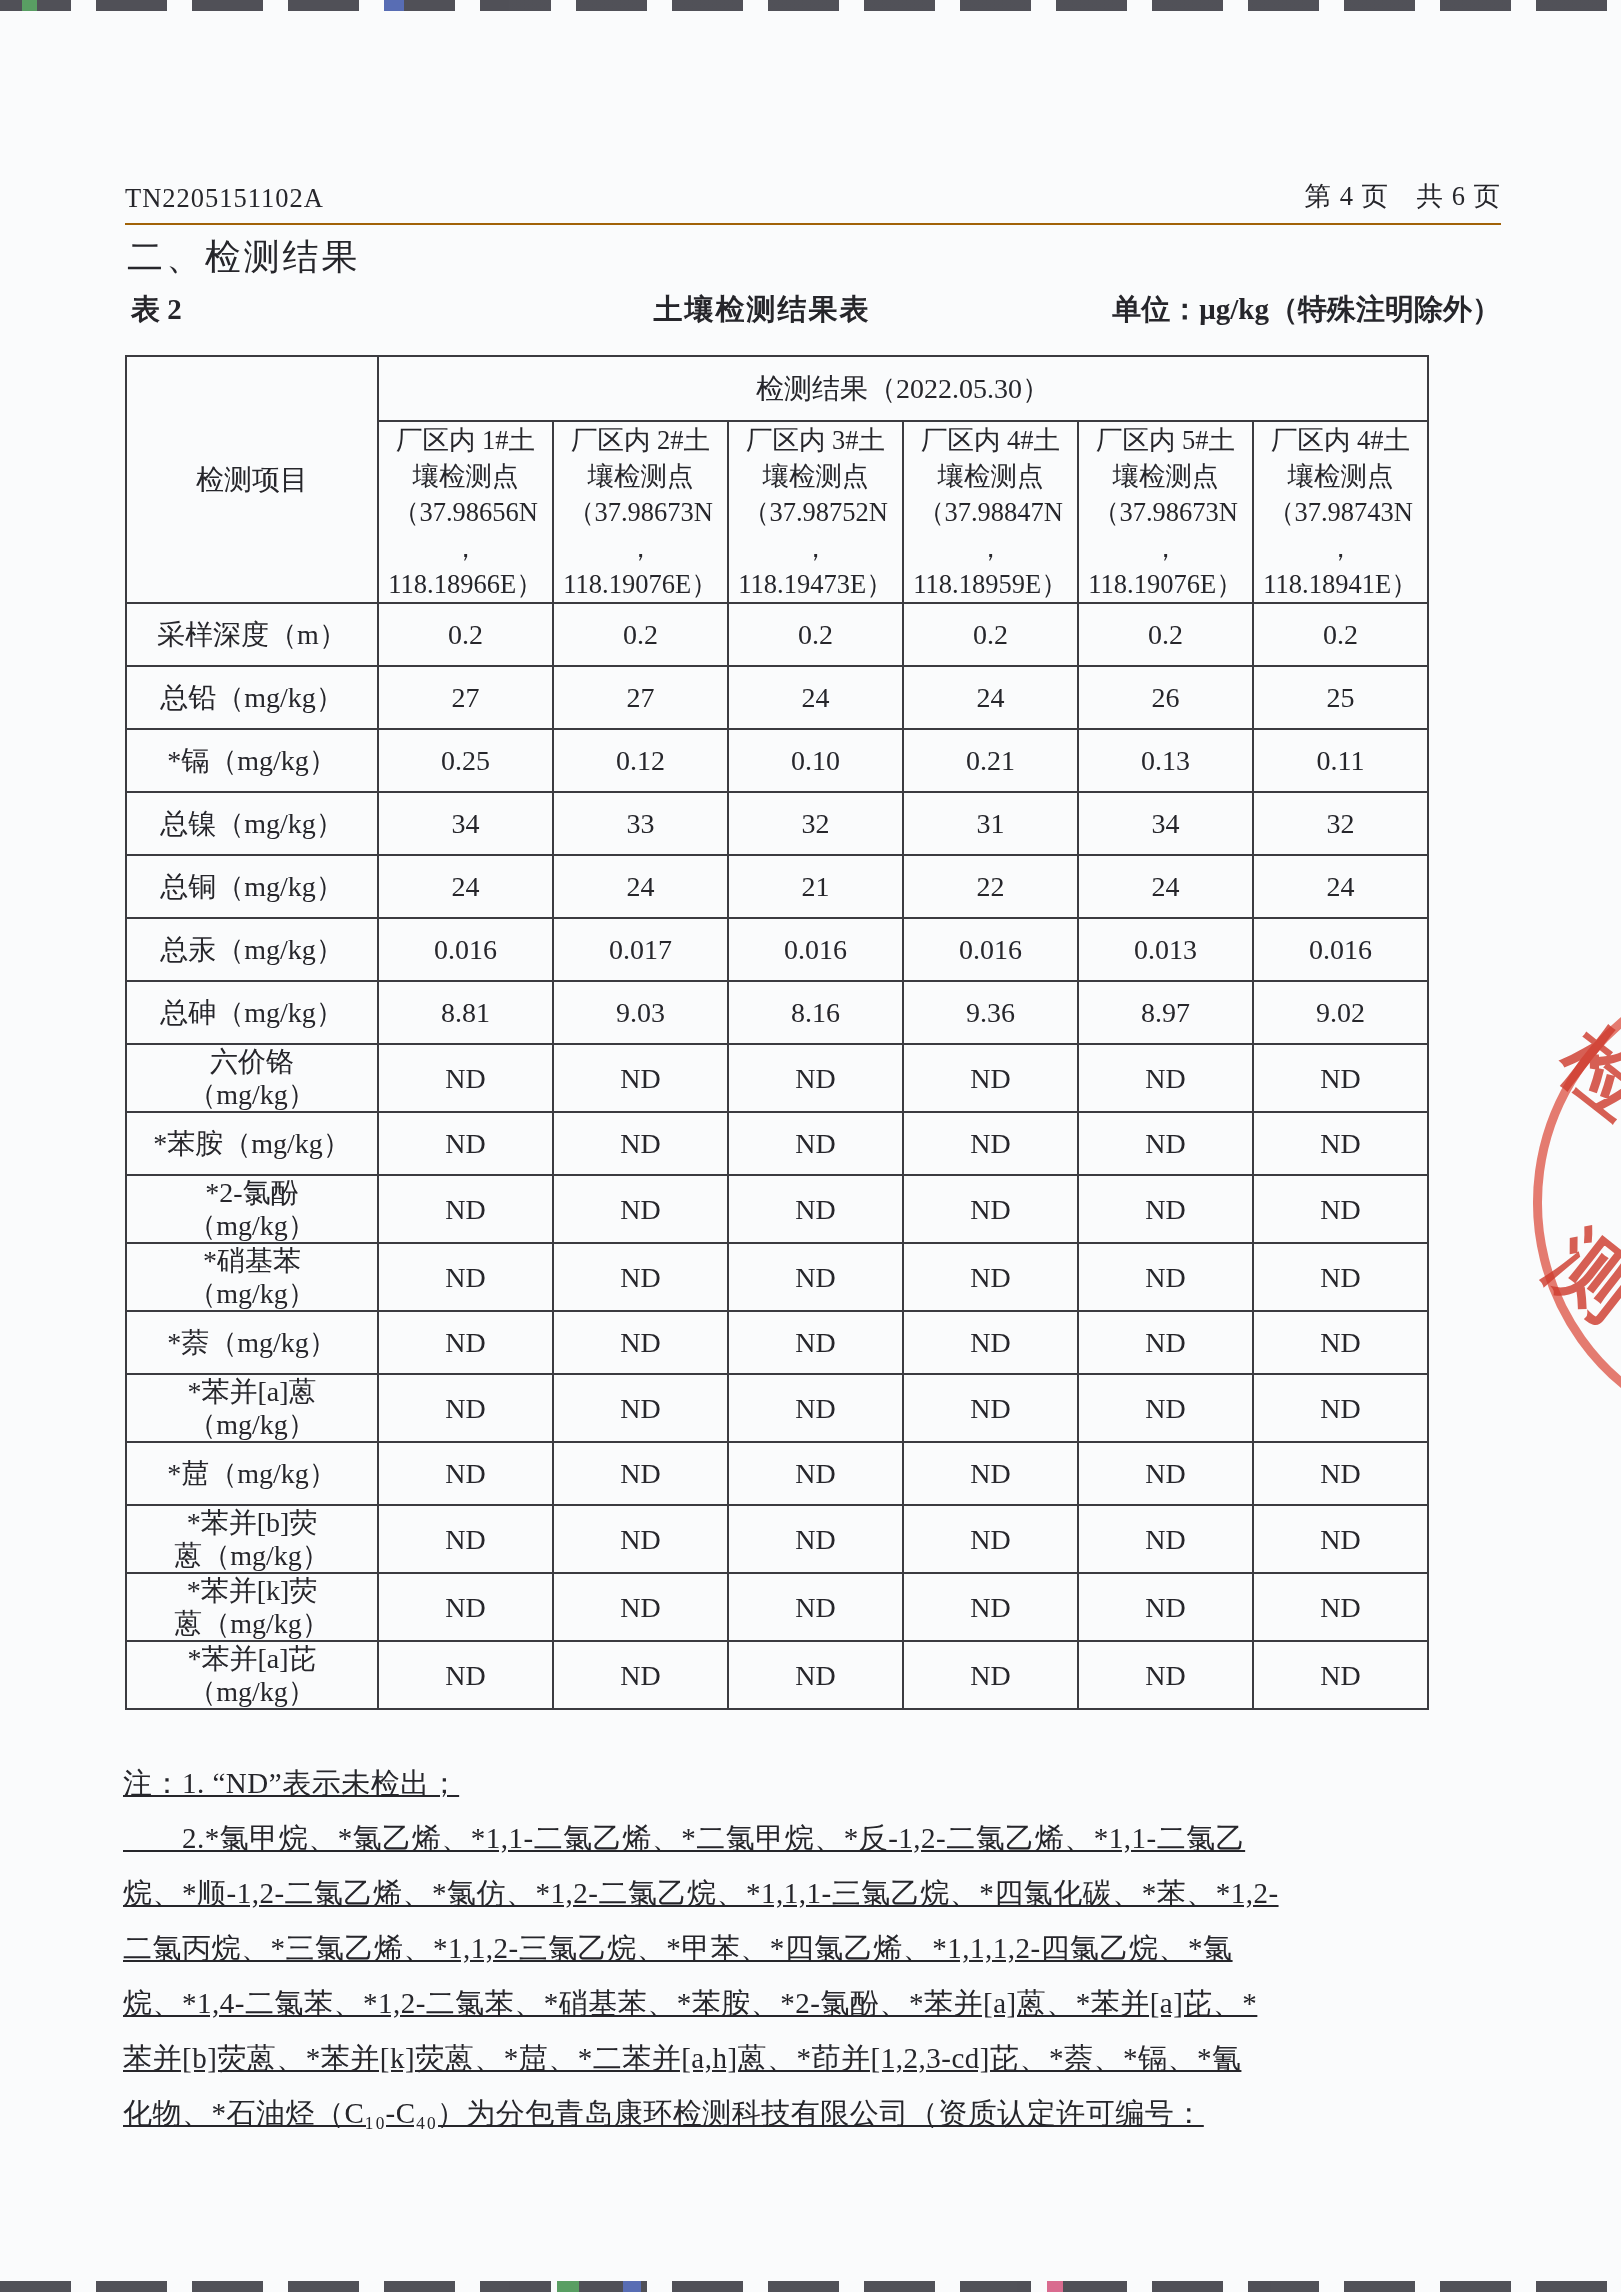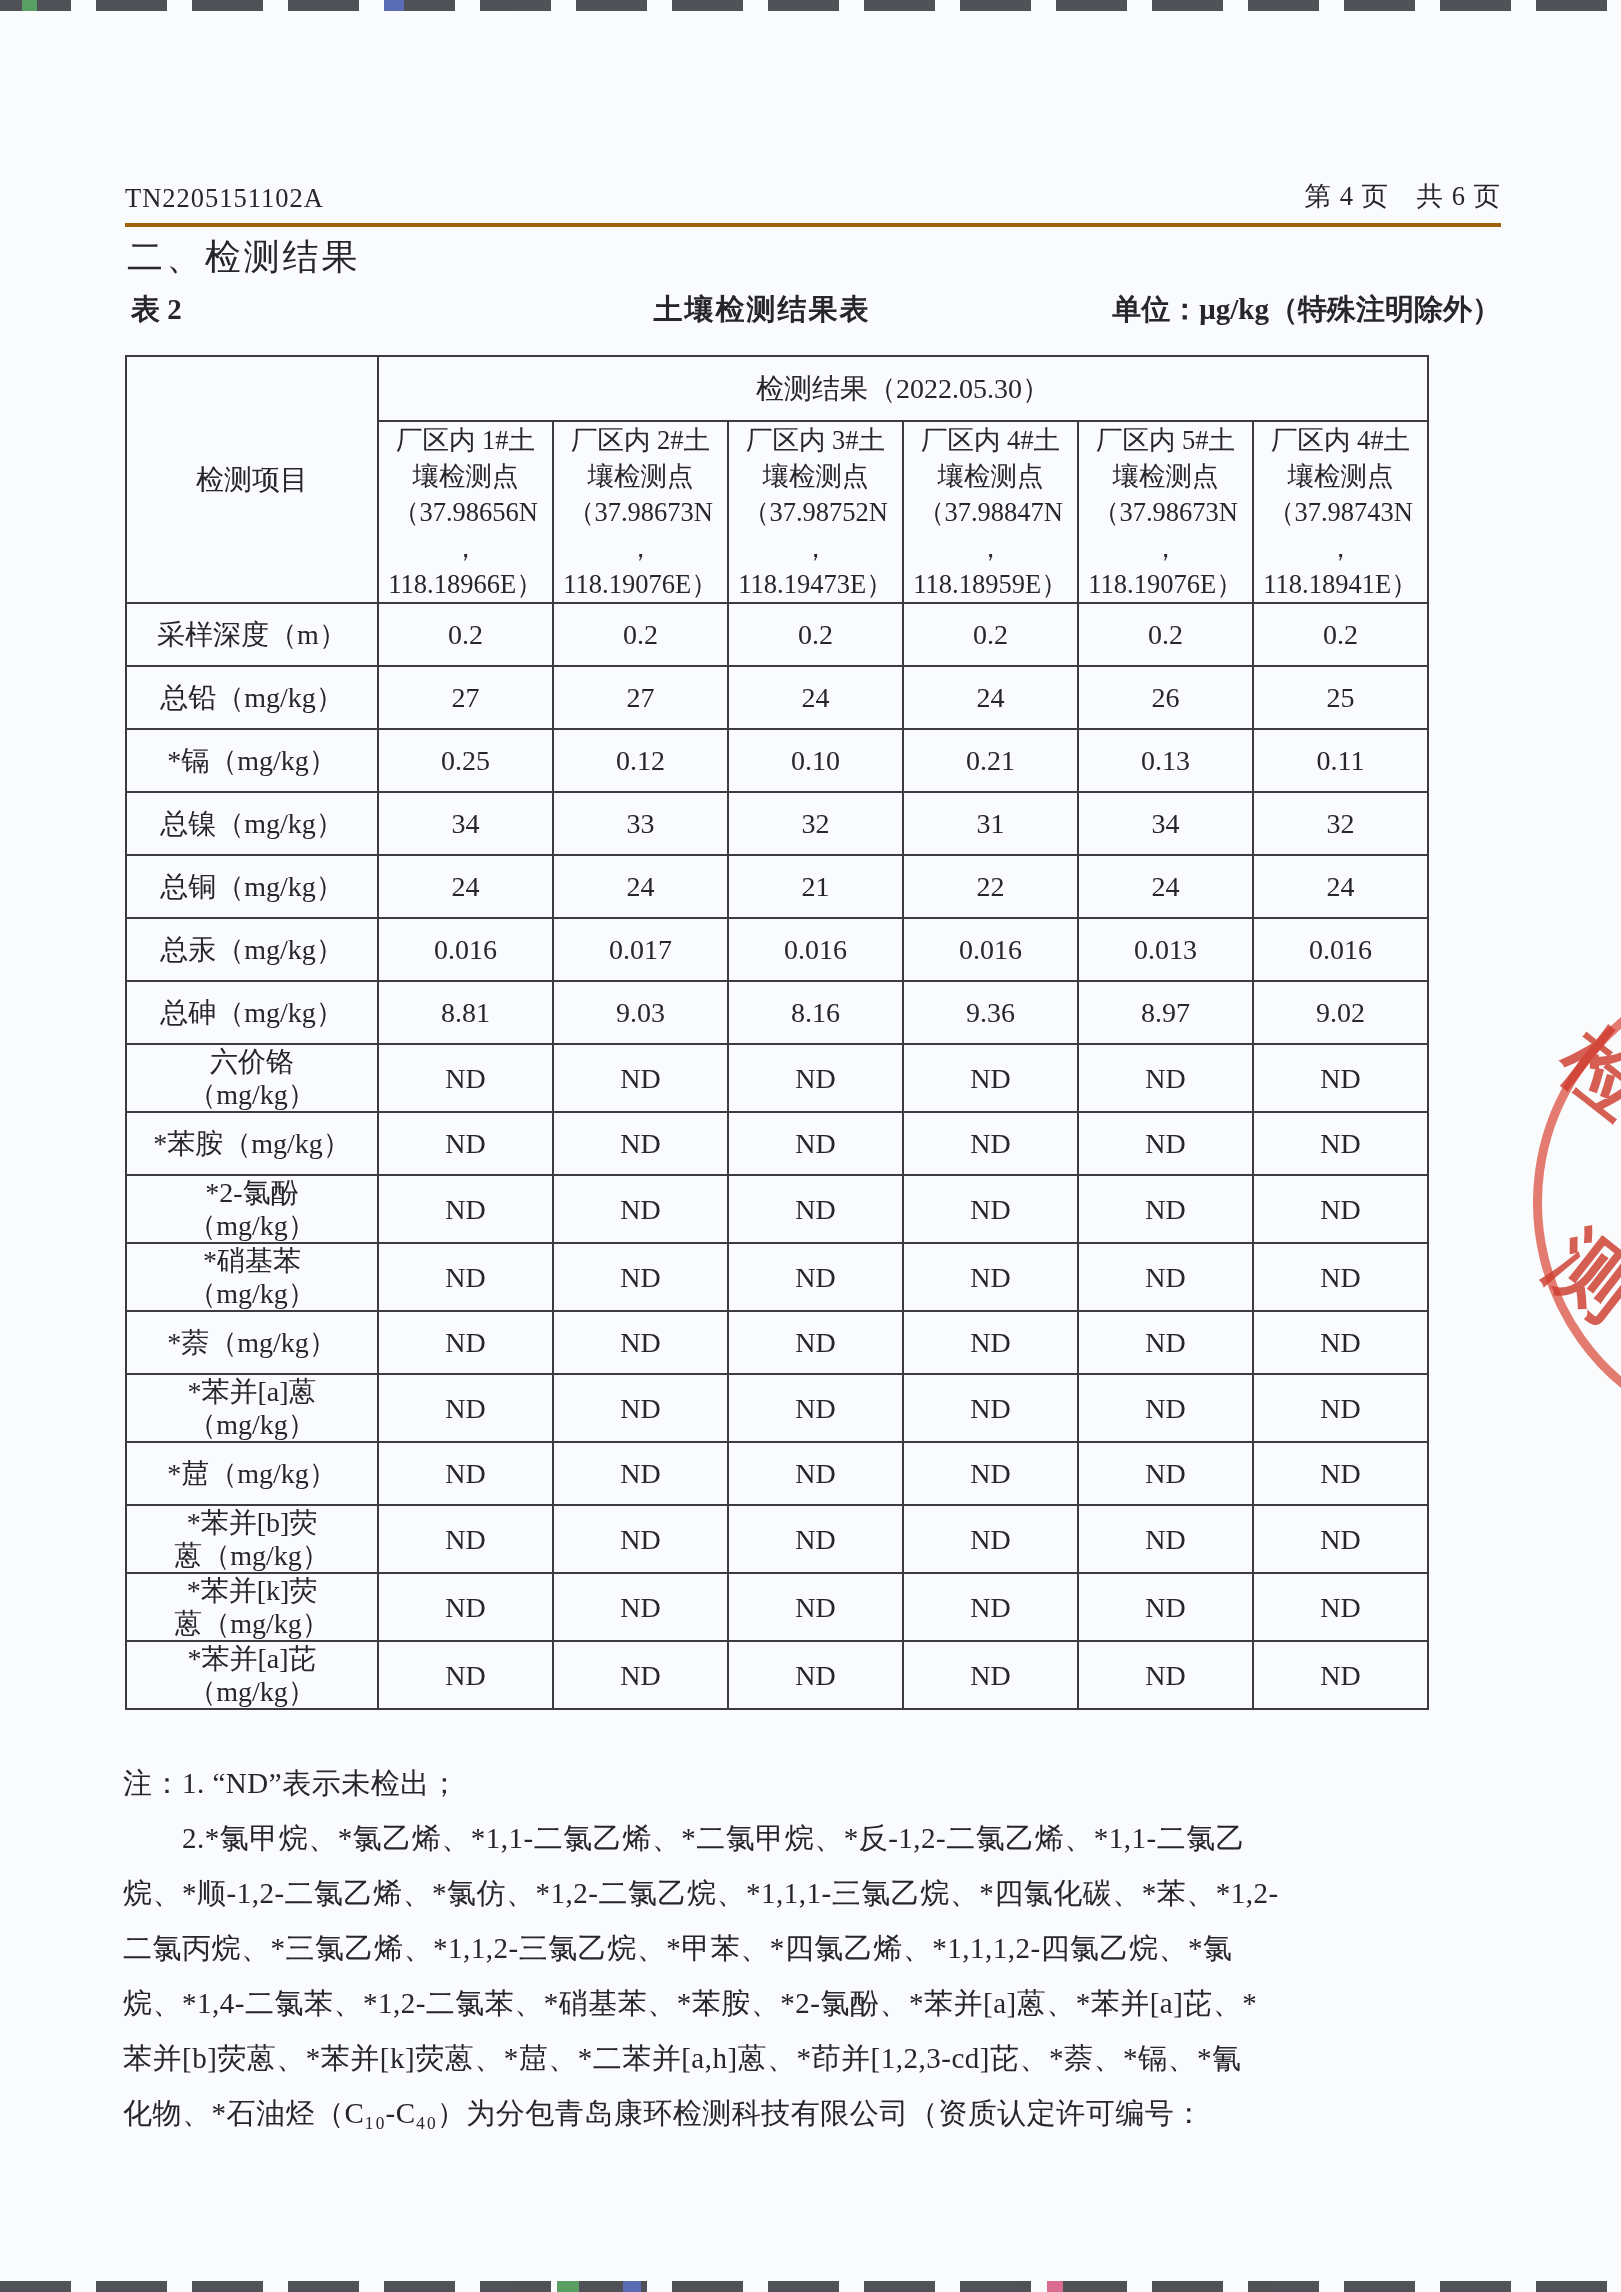--- a/index.html
+++ b/index.html
@@ -18,21 +18,21 @@
     opacity:.85;
   }
   .edge-strip.top { top:0; }
   .edge-strip.bottom { bottom:0; height:11.8px; }
   .speck { position:absolute; height:100%; top:0; }
 
   
   .doc-header {
     position:absolute; left:125px; top:178px; width:1376px;
     display:flex; justify-content:space-between; align-items:flex-end;
-    border-bottom:4px solid #a16207; padding-bottom:8.8px;
+    border-bottom:2px solid #a16207; padding-bottom:8.8px;
     font-size:26.5px; letter-spacing:1px;
   }
   .section-title {
     position:absolute; left:127px; top:233px;
     font-size:36px; font-weight:400; letter-spacing:2.9px;
   }
   .caption-row {
     position:absolute; left:125px; top:290px; width:1376px; height:41px;
     font-size:29px; font-weight:700;
   }
@@ -52,21 +52,21 @@
     font-weight:400; font-size:28px; line-height:33px;
     padding:0 5.9px;
   }
   .results-table thead tr.group-row th { height:63px; }
   .results-table thead tr.points-row th { height:153px; line-height:36px; font-size:26.5px; }
   .results-table tbody th, .results-table tbody td { height:61px; }
 
   
   .notes {
     position:absolute; left:123px; top:1756px; width:1382px;
-    font-size:29px; line-height:55px; letter-spacing:0.5px;
+    font-size:29px; line-height:55px; letter-spacing:0.5px;text-decoration:underline;
   }
 
   
   .stamp-arc {
     position:absolute; top:963px; right:-391px;
     width:461px; height:461px; border-radius:50%;
     border:9.8px solid rgba(219,73,58,.72);
     transform:rotate(-14deg);
   }
   .stamp-glyph {

